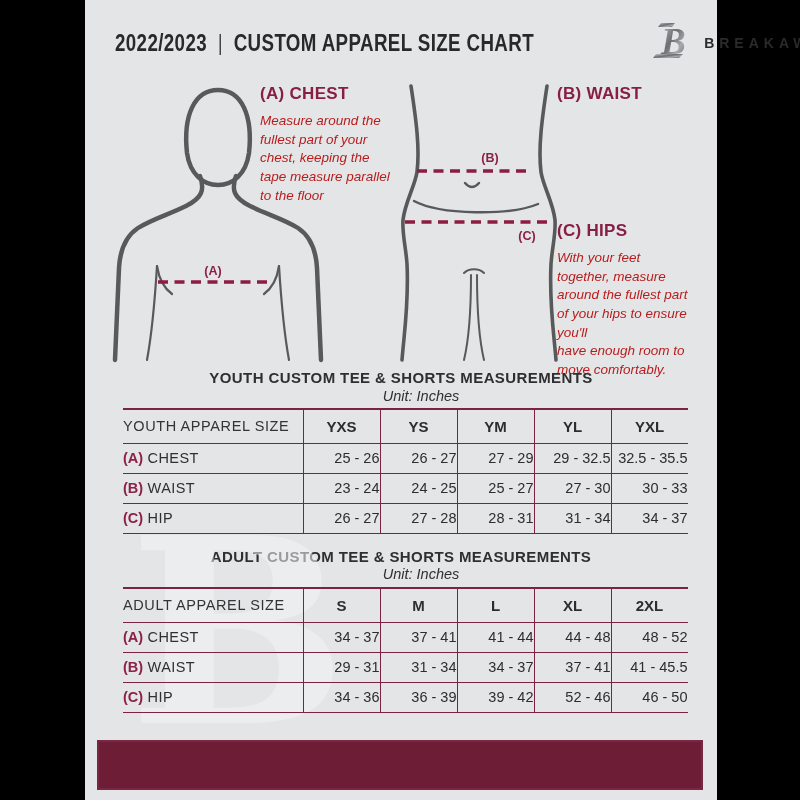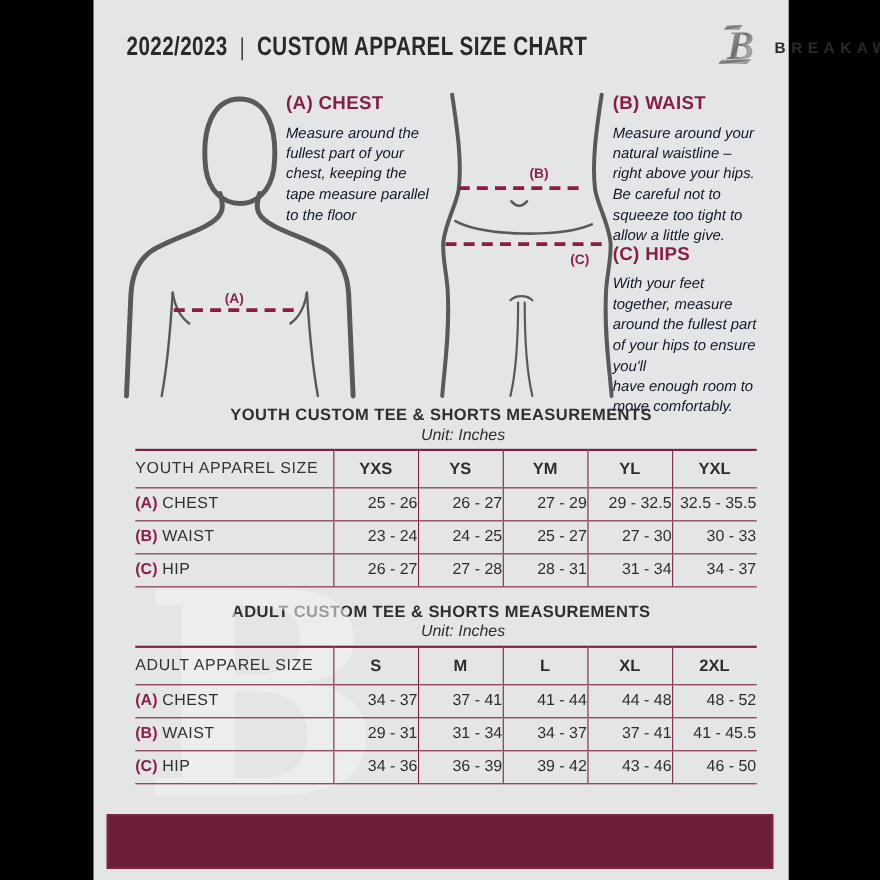--- a/index.html
+++ b/index.html
@@ -11,21 +11,21 @@
   .hdr{position:absolute;left:0;top:20px;width:572px;height:46px;display:flex;
        align-items:center;justify-content:space-between;padding:0 16px 0 30px;box-sizing:border-box;}
   .hdr-title{display:flex;align-items:center;gap:14px;transform:scaleX(.78);transform-origin:left center;
              font-weight:700;font-size:24px;color:#29292b;letter-spacing:.5px;white-space:nowrap;}
   .hdr-sep{font-weight:400;color:#3a3a3c;font-size:22px;}
   .brand{display:flex;align-items:center;gap:12px;}
   .brand-name{font-weight:700;font-size:14px;letter-spacing:5px;color:#2a2a2c;white-space:nowrap;}
 
   
   .guide-head{font-weight:700;font-size:17px;color:#871f45;letter-spacing:.3px;}
-  .guide-desc{margin-top:8px;font-style:italic;font-size:13.5px;line-height:1.38;color:#0f172a;
+  .guide-desc{margin-top:8px;font-style:italic;font-size:13.5px;line-height:1.38;color:#b91c1c;
               white-space:pre-line;}
   .chest-block{position:absolute;left:175px;top:84px;width:170px;}
   .waist-block{position:absolute;left:472px;top:84px;width:152px;}
   .hips-block{position:absolute;left:472px;top:221px;width:152px;}
   .fig{position:absolute;}
 
   
   .sect-title{position:absolute;left:0;width:632px;text-align:center;font-weight:700;
               font-size:15px;letter-spacing:.4px;color:#2e2f31;}
   .sect-unit{position:absolute;left:0;width:672px;text-align:center;font-style:italic;
@@ -121,26 +121,20 @@
     <div class="chest-block">
       <div class="guide-head">(A) CHEST</div>
       <div class="guide-desc">Measure around the
 fullest part of your
 chest, keeping the
 tape measure parallel
 to the floor</div>
     </div>
     <div class="waist-block">
       <div class="guide-head">(B) WAIST</div>
-      <div class="guide-desc">Measure around your
-natural waistline –
-right above your hips.
-Be careful not to
-squeeze too tight to
-allow a little give.</div>
     </div>
     <div class="hips-block">
       <div class="guide-head">(C) HIPS</div>
       <div class="guide-desc">With your feet
 together, measure
 around the fullest part
 of your hips to ensure
 you'll
 have enough room to
 move comfortably.</div>
@@ -213,21 +207,21 @@
         <td class="col-size">31 - 34</td>
         <td class="col-size">34 - 37</td>
         <td class="col-size">37 - 41</td>
         <td class="col-size">41 - 45.5</td>
       </tr>
       <tr>
         <td class="col-label"><span class="row-prefix">(C)</span> <span class="row-name">HIP</span></td>
         <td class="col-size">34 - 36</td>
         <td class="col-size">36 - 39</td>
         <td class="col-size">39 - 42</td>
-        <td class="col-size">43 - 46</td>
+        <td class="col-size">52 - 46</td>
         <td class="col-size">46 - 50</td>
       </tr>
     </tbody>
       </table>
 
     <div class="footer-bar"></div>
   </div>
 </div>
 
 </body></html>

